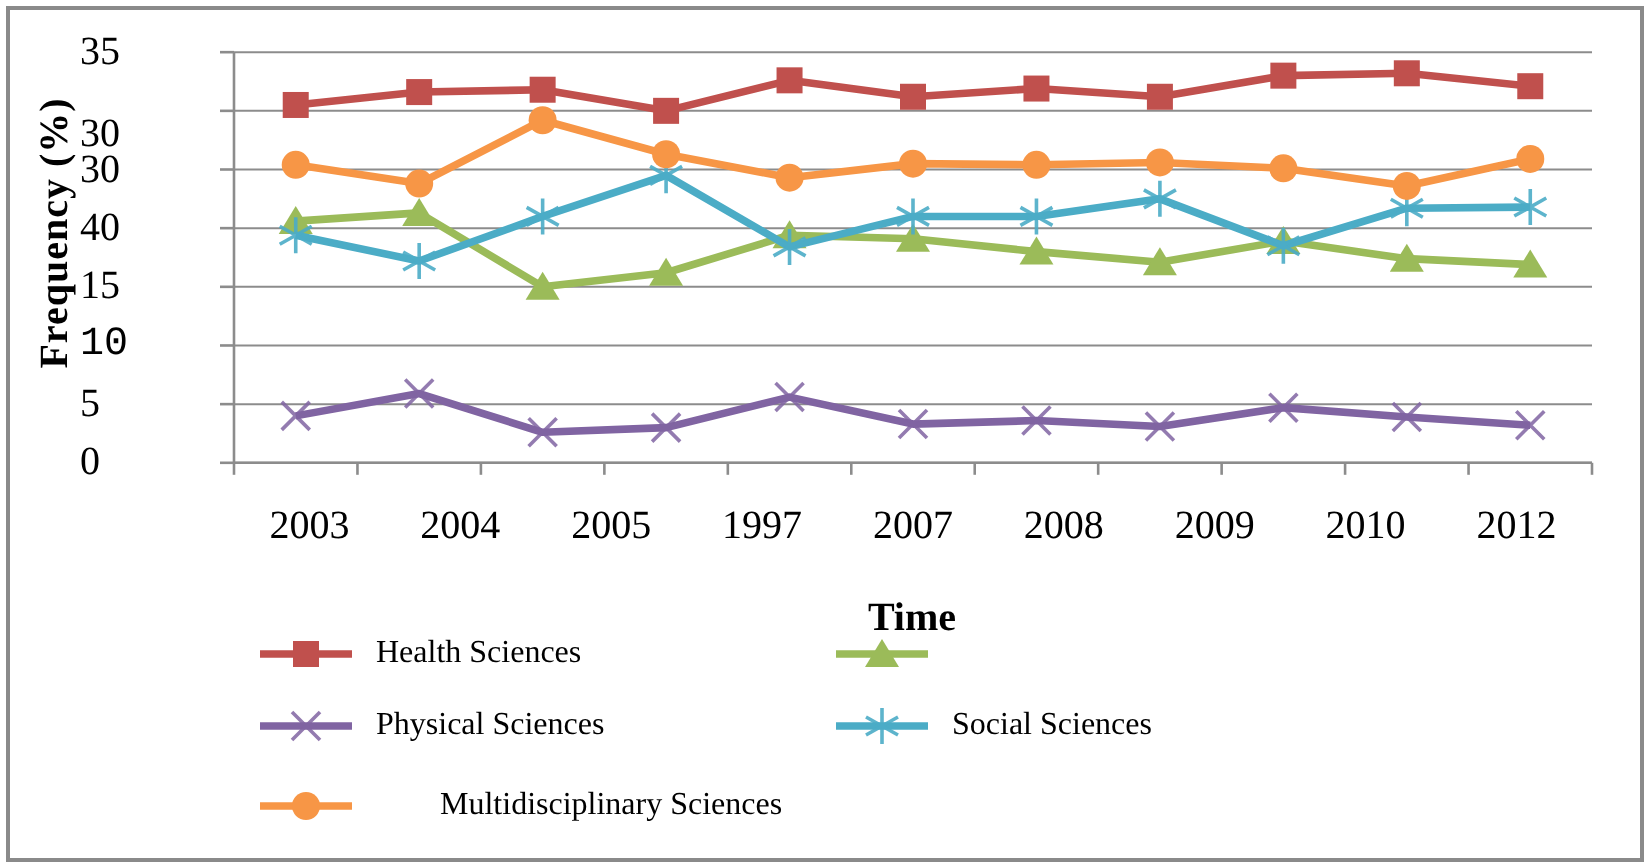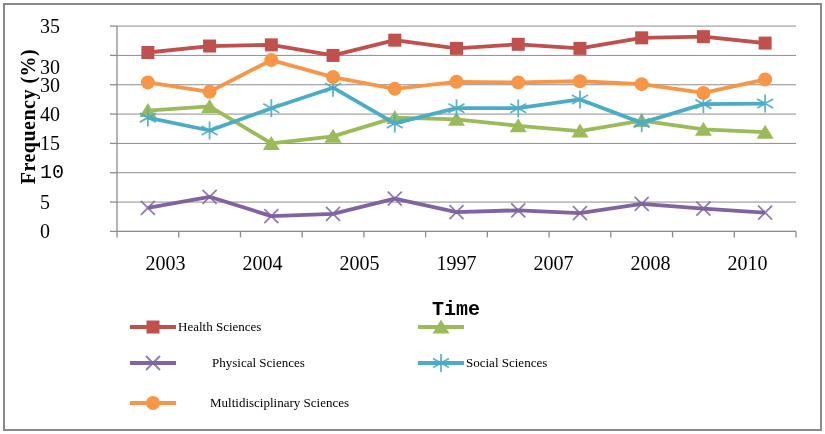--- a/index.html
+++ b/index.html
@@ -38,31 +38,31 @@
   }
   #xticks span{
     flex:1;
     text-align:center;
     font-size:20px;line-height:24px;
   }
   .x-axis-title{
     position:absolute;
     left:401px;top:298px;width:110px;
     text-align:center;
-    font-size:20px;font-weight:bold;font-family:Liberation Mono, monospace;
+    font-size:20px;font-weight:bold;
   }
   .legend-item{
     position:absolute;
     display:flex;align-items:center;
     height:20px;
   }
   .legend-item svg{display:block;}
   .legend-label{
-    font-size:13px;line-height:20px;
-    margin-left:2px;
+    font-size:16px;line-height:20px;
+    margin-left:12px;
     white-space:nowrap;
   }
   svg#plot{position:absolute;left:0;top:0;}
 </style>
 </head>
 <body>
 
 <div class="page">
 
   <svg id="plot" width="825" height="434" viewBox="0 0 825 434">
@@ -181,40 +181,42 @@
       <span style="top: 14.09px;">35</span>
     </div>
 
   <div id="xticks">
       <span>2003</span>
       <span>2004</span>
       <span>2005</span>
       <span>1997</span>
       <span>2007</span>
       <span>2008</span>
+      <span>2009</span>
       <span>2010</span>
+      <span>2012</span>
     </div>
 
   <div class="x-axis-title">Time</div>
 
   <div id="legend">
       <div class="legend-item" style="left: 130px; top: 317px;">
         <svg width="46" height="20">
           <line x1="0" y1="10" x2="46" y2="10" stroke="#C0504D" stroke-width="3.8"></line>
           <rect x="16.5" y="3.5" width="13" height="13" fill="#C0504D"></rect>
         </svg>
         <span class="legend-label">Health Sciences</span>
       </div>
       <div class="legend-item" style="left: 418px; top: 317px;">
         <svg width="46" height="20">
           <line x1="0" y1="10" x2="46" y2="10" stroke="#9BBB59" stroke-width="3.8"></line>
           <polygon points="23,2.5 14.5,16.5 31.5,16.5" fill="#9BBB59"></polygon>
         </svg>
       </div>
-      <div class="legend-item" style="left: 130px; top: 353px; gap: 34px;">
+      <div class="legend-item" style="left: 130px; top: 353px;">
         <svg width="46" height="20">
           <line x1="0" y1="10" x2="46" y2="10" stroke="#8064A2" stroke-width="3.8"></line>
           <path d="M16,3 L30,17 M16,17 L30,3" stroke="#8064A2" stroke-width="1.8" fill="none" opacity="0.85"></path>
         </svg>
         <span class="legend-label">Physical Sciences</span>
       </div>
       <div class="legend-item" style="left: 418px; top: 353px;">
         <svg width="46" height="20">
           <line x1="0" y1="10" x2="46" y2="10" stroke="#4BACC6" stroke-width="3.8"></line>
           <path d="M23,1 L23,19 M15,5.5 L31,14.5 M15,14.5 L31,5.5" stroke="#4BACC6" stroke-width="1.8" fill="none" opacity="0.9"></path>

